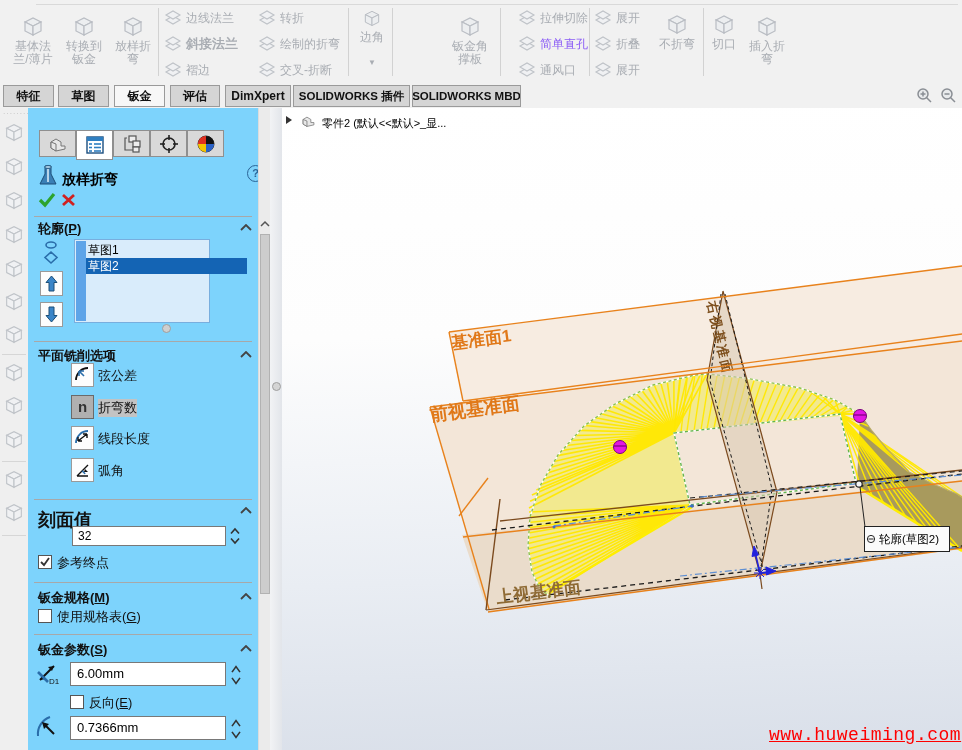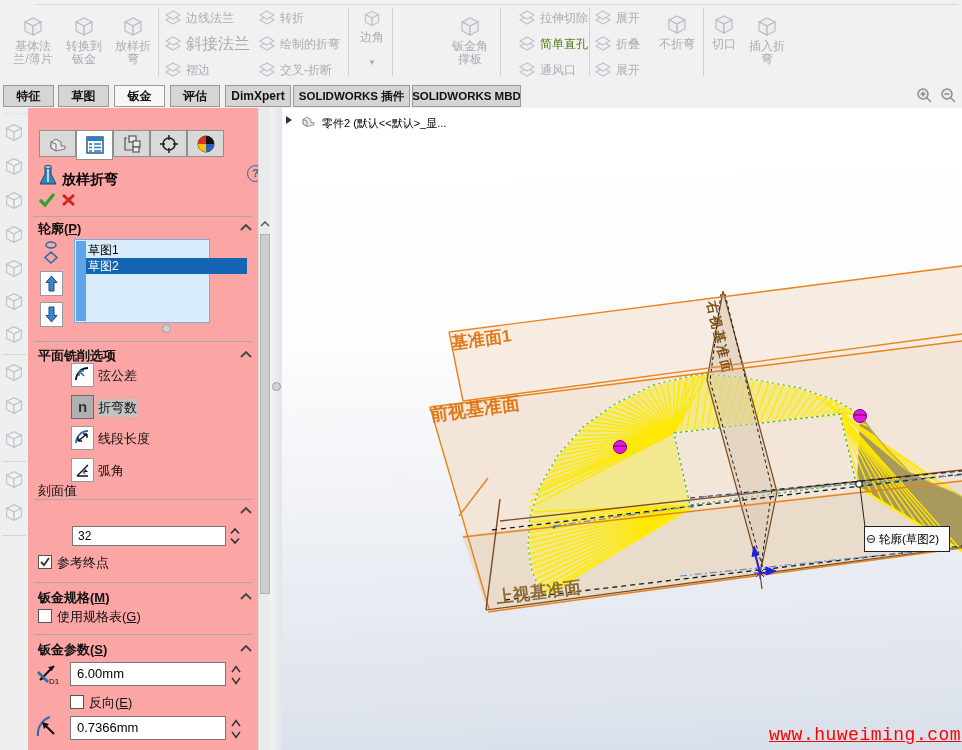--- a/index.html
+++ b/index.html
@@ -46,21 +46,21 @@
         </svg></div>
       <span style="font-size:12px;color:#a9adb3;white-space:nowrap;">边线法兰</span>
     </div>
     <div style="position:absolute;left:164px;top:34px;height:20px;display:flex;align-items:center;">
       <div style="width:18px;height:18px;margin-right:4px;"><svg width="18" height="18" viewBox="0 0 18 18">
           <g stroke="#bfc3c8" fill="#f0f1f3" stroke-width="1.1">
             <polygon points="2,11 9,7 16,11 9,15"></polygon>
             <polygon points="2,6 9,2 16,6 9,10"></polygon>
           </g>
         </svg></div>
-      <span style="font-size:16px;color:#a9adb3;white-space:nowrap;">斜接法兰</span>
+      <span style="font-size:13px;color:#a9adb3;white-space:nowrap;font-weight:bold;">斜接法兰</span>
     </div>
     <div style="position:absolute;left:164px;top:60px;height:20px;display:flex;align-items:center;">
       <div style="width:18px;height:18px;margin-right:4px;"><svg width="18" height="18" viewBox="0 0 18 18">
           <g stroke="#bfc3c8" fill="#f0f1f3" stroke-width="1.1">
             <polygon points="2,11 9,7 16,11 9,15"></polygon>
             <polygon points="2,6 9,2 16,6 9,10"></polygon>
           </g>
         </svg></div>
       <span style="font-size:12px;color:#a9adb3;white-space:nowrap;">褶边</span>
     </div>
@@ -121,21 +121,21 @@
         </svg></div>
       <span style="font-size:12px;color:#a9adb3;white-space:nowrap;">拉伸切除</span>
     </div>
     <div style="position:absolute;left:518px;top:34px;height:20px;display:flex;align-items:center;">
       <div style="width:18px;height:18px;margin-right:4px;"><svg width="18" height="18" viewBox="0 0 18 18">
           <g stroke="#bfc3c8" fill="#f0f1f3" stroke-width="1.1">
             <polygon points="2,11 9,7 16,11 9,15"></polygon>
             <polygon points="2,6 9,2 16,6 9,10"></polygon>
           </g>
         </svg></div>
-      <span style="font-size:12px;color:#4d7c0f;white-space:nowrap;">简单直孔</span>
+      <span style="font-size:12px;color:#8b5cf6;white-space:nowrap;">简单直孔</span>
     </div>
     <div style="position:absolute;left:518px;top:60px;height:20px;display:flex;align-items:center;">
       <div style="width:18px;height:18px;margin-right:4px;"><svg width="18" height="18" viewBox="0 0 18 18">
           <g stroke="#bfc3c8" fill="#f0f1f3" stroke-width="1.1">
             <polygon points="2,11 9,7 16,11 9,15"></polygon>
             <polygon points="2,6 9,2 16,6 9,10"></polygon>
           </g>
         </svg></div>
       <span style="font-size:12px;color:#a9adb3;white-space:nowrap;">通风口</span>
     </div>
@@ -306,21 +306,21 @@
       </svg></div>
     <div style="position:absolute;left:3px;top:393px;"><svg width="22" height="22" viewBox="0 0 24 24">
         <g stroke="#bfc3c8" fill="#f0f1f3" stroke-width="1.2">
           <polygon points="4,8 12,4 20,8 12,12"></polygon>
           <polygon points="4,8 12,12 12,21 4,17"></polygon>
           <polygon points="20,8 12,12 12,21 20,17"></polygon>
         </g>
       </svg></div>
     <div style="position:absolute;left:2px;top:427px;width:24px;height:1px;background:#d6d6d6;"></div>
   </div>
-<div style="position:absolute;left:28px;top:108px;width:230px;height:642px;background:#fca5a5;">
+<div style="position:absolute;left:28px;top:108px;width:230px;height:642px;background:#7dd3fc;">
     <div style="position:absolute;left:11px;top:22px;width:37px;height:27px;background:#d9d9d9;border:1px solid #8f8f8f;box-sizing:border-box;display:flex;align-items:center;justify-content:center;">
       <svg width="22" height="18" viewBox="0 0 22 18">
         <g stroke="#777" fill="#e8e8e8" stroke-width="1">
           <polygon points="4,7 9,4 14,7 14,11 18,11 18,14 9,16 4,13"></polygon>
           <polygon points="4,7 9,9 9,16 4,13"></polygon>
         </g>
       </svg>
     </div>
     <div style="position:absolute;left:48px;top:22px;width:37px;height:30px;background:#ffffff;border:1px solid #8f8f8f;box-sizing:border-box;display:flex;align-items:center;justify-content:center;">
       <svg width="22" height="20" viewBox="0 0 22 20">
@@ -432,21 +432,21 @@
     <div style="position:absolute;left:70px;top:322.0px;font-size:13px;color:#111;">线段长度</div>
     <div style="position:absolute;left:43px;top:349.5px;width:23px;height:24px;background:#fdfdfd;border:1px solid #9a9a9a;box-sizing:border-box;display:flex;align-items:center;justify-content:center;">
       <svg width="18" height="18" viewBox="0 0 18 18">
         <path d="M3,15 L14,4 M3,15 h11" stroke="#111" stroke-width="1.4" fill="none"></path>
         <path d="M8,10 A7,7 0 0,1 11,13" stroke="#2a6daa" stroke-width="1.6" fill="none"></path>
         <path d="M11,8 l3,3 l-4,0" fill="#111"></path>
       </svg>
     </div>
     <div style="position:absolute;left:70px;top:353.5px;font-size:13px;color:#111;">弧角</div>
     <div style="position:absolute;left:6px;top:391px;width:218px;height:1px;background:#a8a8a8;"></div>
-    <div style="position:absolute;left:10px;top:374px;font-size:13px;font-weight:normal;color:#111;">刻面值</div>
+    <div style="position:absolute;left:10px;top:400px;font-size:18px;font-weight:bold;color:#111;">刻面值</div>
     <svg style="position:absolute;left:212px;top:399px;" width="12" height="7" viewBox="0 0 12 7">
       <polyline points="1,6 6,1 11,6" stroke="#444" stroke-width="1.8" fill="none"></polyline>
     </svg>
     <div style="position:absolute;left:44px;top:418px;width:154px;height:20px;background:#fff;border:1px solid #787878;box-sizing:border-box;font-size:12px;color:#000;line-height:18px;padding-left:5px;">32</div>
     <svg style="position:absolute;left:200px;top:418px;" width="14" height="20" viewBox="0 0 14 20">
       <polyline points="3,7.6 7,3.0 11,7.6" stroke="#333" stroke-width="1.6" fill="none"></polyline>
       <polyline points="3,12.4 7,17.0 11,12.4" stroke="#333" stroke-width="1.6" fill="none"></polyline>
     </svg>
     <svg style="position:absolute;left:10px;top:447px;" width="14" height="14" viewBox="0 0 14 14">
       <rect x="0.5" y="0.5" width="13" height="13" fill="#fff" stroke="#555" stroke-width="1"></rect>

